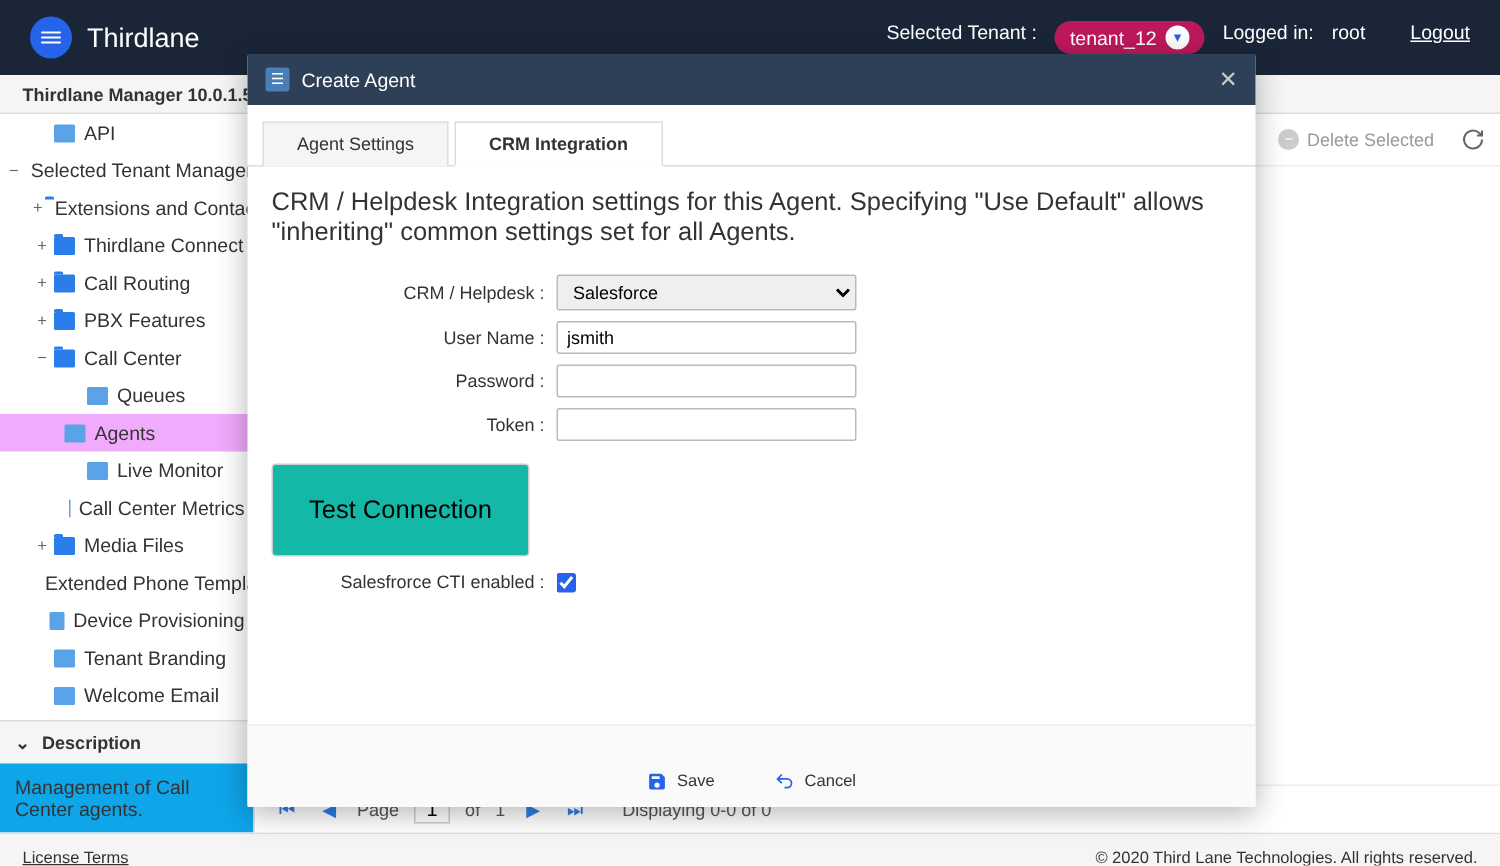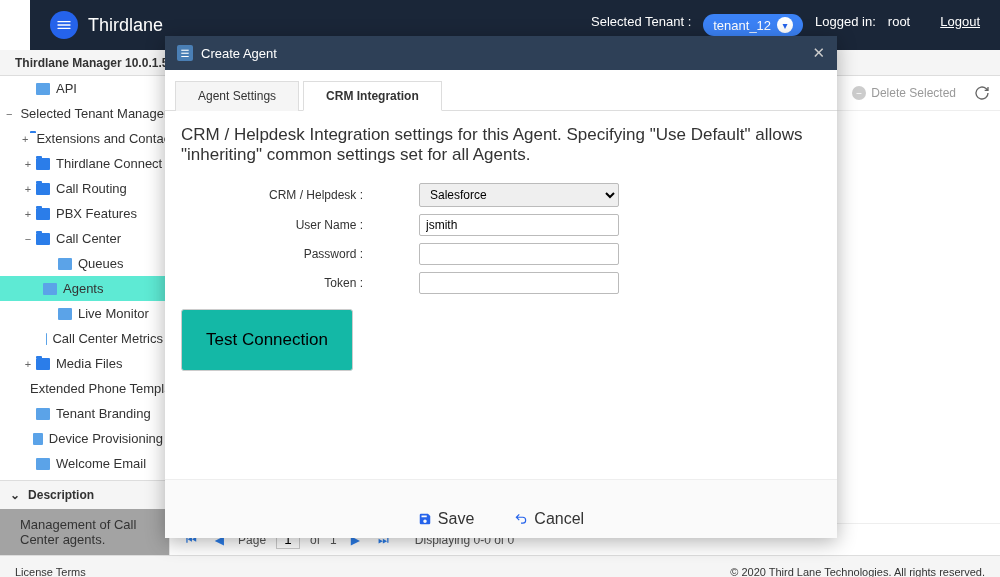--- a/index.html
+++ b/index.html
@@ -1,43 +1,43 @@
 <!DOCTYPE html>
 <html><head>
 <meta charset="utf-8">
 <style>
 * { box-sizing: border-box; margin: 0; padding: 0; }
 body { font-family: Arial, sans-serif; font-size: 13px; color: #333; background: #fff; width: 1000px; height: 577px; overflow: hidden; position: relative; }
-.header { background: #1a2638; height: 50px; display: flex; align-items: center; padding: 0 20px; color: #fff; margin-left: 30px; }
+.header { background: #1a2638; height: 50px; display: flex; align-items: center; padding: 0 20px; color: #fff; }
 .logo-circle { width: 28px; height: 28px; background: #2563eb; border-radius: 50%; display: flex; align-items: center; justify-content: center; margin-right: 10px; }
 .logo-circle svg { width: 16px; height: 16px; }
 .brand { font-size: 18px; font-weight: 400; }
 .header-right { margin-left: auto; display: flex; gap: 12px; font-size: 13px; }
-.tenant-badge { background: #3b82f6; color: #fff; border-radius: 12px; padding: 3px 10px; display: flex; align-items: center; gap: 6px; }
+.tenant-badge { background: #be185d; color: #fff; border-radius: 12px; padding: 3px 10px; display: flex; align-items: center; gap: 6px; }
 .tenant-badge .chev { background: #fff; color: #2563eb; border-radius: 50%; width: 16px; height: 16px; display: flex; align-items: center; justify-content: center; font-size: 10px; }
 .logout { color: #fff; text-decoration: underline; margin-left: 18px; }
 .subheader { background: #f5f5f5; border-bottom: 1px solid #ddd; height: 26px; padding: 0 15px; display: flex; align-items: center; font-size: 12px; font-weight: bold; }
 .main-area { display: flex; height: calc(577px - 50px - 26px - 22px); }
 .sidebar { width: 170px; background: #fff; border-right: 1px solid #e5e5e5; overflow: hidden; display: flex; flex-direction: column; }
 .tree { flex: 1; overflow: hidden; }
 .tree-item { display: flex; align-items: center; padding: 5px 6px; cursor: pointer; white-space: nowrap; font-size: 13px; }
-.tree-item.selected { background: #5eead4; padding-left: 29px; }
+.tree-item.selected { background: #f0abfc; padding-left: 29px; }
 .tree-item .toggle { width: 12px; text-align: center; color: #666; font-size: 11px; margin-right: 2px; }
 .tree-item .ficon { width: 14px; height: 12px; margin-right: 6px; display: inline-block; }
 .folder-blue { background: #2b7de9; border-radius: 1px; position: relative; }
 .folder-blue::before { content: ''; position: absolute; top: -2px; left: 0; width: 6px; height: 2px; background: #2b7de9; border-radius: 1px 1px 0 0; }
 .doc-blue { background: #5ba3e8; border-radius: 1px; width: 11px; height: 13px; }
 .square-blue { background: #2b7de9; width: 12px; height: 12px; }
 .lvl-0 { padding-left: 6px; }
 .lvl-1 { padding-left: 22px; }
 .lvl-2 { padding-left: 44px; }
 .desc-panel { border-top: 1px solid #ddd; background: #f5f5f5; }
 .desc-header { display: flex; align-items: center; padding: 7px 10px; font-size: 12px; font-weight: bold; cursor: pointer; }
 .desc-header .chev-d { margin-right: 8px; }
-.desc-body { padding: 8px 20px; background: #a3a3a3; font-size: 13px; }
+.desc-body { padding: 8px 10px; background: #0ea5e9; font-size: 13px; }
 .content { flex: 1; background: #fff; display: flex; flex-direction: column; }
 .toolbar { display: flex; align-items: center; padding: 6px 10px; gap: 8px; border-bottom: 1px solid #eee; justify-content: flex-end; }
 .tbtn { display: flex; align-items: center; gap: 5px; padding: 4px 10px; color: #999; font-size: 12px; border-radius: 3px; }
 .tbtn .ic { width: 14px; height: 14px; background: #ccc; border-radius: 50%; display: flex; align-items: center; justify-content: center; color: #fff; font-size: 10px; }
 .refresh-ic { width: 16px; height: 16px; }
 .pager { border-top: 1px solid #eee; padding: 6px 12px; display: flex; align-items: center; gap: 10px; font-size: 12px; color: #555; }
 .pager .pbtn { color: #2b7de9; cursor: pointer; padding: 0 4px; }
 .pager input { width: 24px; border: 1px solid #ccc; text-align: center; padding: 1px; }
 .footer { background: #f5f5f5; border-top: 1px solid #ddd; height: 32px; display: flex; align-items: center; padding: 0 15px; font-size: 11px; justify-content: space-between; }
 .footer a { color: #333; text-decoration: underline; }
@@ -45,27 +45,27 @@
 .modal-mask { position: absolute; inset: 0; background: rgba(0,0,0,0); pointer-events: none; }
 .modal { position: absolute; top: 36px; left: 165px; width: 672px; height: 502px; background: #fff; box-shadow: 0 4px 20px rgba(0,0,0,0.3); display: flex; flex-direction: column; pointer-events: auto; border-radius: 2px; }
 .modal-head { background: #2e4057; color: #fff; padding: 8px 12px; display: flex; align-items: center; font-size: 13px; }
 .modal-head .mic { width: 16px; height: 16px; background: #4a7fb5; margin-right: 8px; display: flex; align-items: center; justify-content: center; font-size: 10px; border-radius: 2px; }
 .modal-close { margin-left: auto; cursor: pointer; color: #ccc; font-size: 15px; }
 .tabs { display: flex; padding: 10px 10px 0 10px; border-bottom: 1px solid #ddd; }
 .tab { padding: 7px 22px; border: 1px solid #ddd; border-bottom: none; background: #f5f5f5; font-size: 12px; cursor: pointer; margin-right: 4px; position: relative; top: 1px; }
 .tab.active { background: #fff; font-weight: bold; border-bottom: 1px solid #fff; }
 .modal-body { flex: 1; padding: 14px 16px; overflow: auto; }
 .hint { font-size: 17px; color: #333; margin-bottom: 18px; }
-.form-row { display: flex; align-items: center; margin-bottom: 7px; gap: 48px; }
+.form-row { display: flex; align-items: center; margin-bottom: 7px; }
 .form-row label { width: 190px; text-align: right; padding-right: 8px; font-size: 12px; }
 .form-row input[type=text], .form-row input[type=password], .form-row select { width: 200px; padding: 3px 6px; border: 1px solid #bbb; border-radius: 2px; font-size: 12px; }
 .form-row input[type=checkbox] { accent-color: #2563eb; }
 .test-btn { margin: 8px 0 10px 0; padding: 20px 24px; border: 1px solid #ccc; background: #14b8a6; border-radius: 3px; font-size: 17px; cursor: pointer; display: inline-block; }
 .modal-foot { border-top: 1px solid #eee; background: #fafafa; padding: 10px; display: flex; justify-content: center; gap: 40px; }
-.mf-btn { display: flex; align-items: center; gap: 6px; cursor: pointer; font-size: 16px; margin-top: 20px; }
+.mf-btn { display: flex; align-items: center; gap: 6px; cursor: pointer; font-size: 11px; margin-top: 20px; }
 .mf-btn .sic { width: 14px; height: 14px; }
 .save-ic { color: #2563eb; }
 .cancel-ic { color: #2563eb; }
 </style>
 </head>
 <body>
 
 <div class="header">
   <div class="logo-circle">
     <svg viewBox="0 0 24 24" fill="none" stroke="#fff" stroke-width="2">
@@ -153,26 +153,26 @@
           <span>Media Files</span>
         </div>
         <div class="tree-item lvl-1">
           <span class="toggle"></span>
           <span class="ficon doc-blue"></span>
           <span>Extended Phone Templates</span>
         </div>
         <div class="tree-item lvl-1">
           <span class="toggle"></span>
           <span class="ficon doc-blue"></span>
+          <span>Device Provisioning</span>
+        </div>
+        <div class="tree-item lvl-1">
+          <span class="toggle"></span>
+          <span class="ficon doc-blue"></span>
           <span>Tenant Branding</span>
-        </div>
-        <div class="tree-item lvl-1">
-          <span class="toggle"></span>
-          <span class="ficon doc-blue"></span>
-          <span>Device Provisioning</span>
         </div>
         <div class="tree-item lvl-1">
           <span class="toggle"></span>
           <span class="ficon doc-blue"></span>
           <span>Welcome Email</span>
         </div>
       </div>
     <div class="desc-panel">
       <div class="desc-header">
         <span class="chev-d">⌄</span>
@@ -240,20 +240,24 @@
       </div>
       <div class="form-row">
         <label>Password :</label>
         <input type="password" value="" style="">
       </div>
       <div class="form-row">
         <label>Token :</label>
         <input type="text" value="" style="">
       </div>
       <button class="test-btn">Test Connection</button>
+      <div class="form-row">
+        <label>Salesfrorce CTI enabled :</label>
+        <input type="checkbox" checked="" style="">
+      </div>
     </div>
     <div class="modal-foot">
       <div class="mf-btn">
         <svg class="sic save-ic" viewBox="0 0 24 24" fill="#2563eb">
             <path d="M17 3H5a2 2 0 0 0-2 2v14a2 2 0 0 0 2 2h14a2 2 0 0 0 2-2V7l-4-4zM12 19a3 3 0 1 1 0-6 3 3 0 0 1 0 6zm3-10H6V6h9v3z"></path>
           </svg>
         <span>Save</span>
       </div>
       <div class="mf-btn">
         <svg class="sic cancel-ic" viewBox="0 0 24 24" fill="none" stroke="#2563eb" stroke-width="2">

